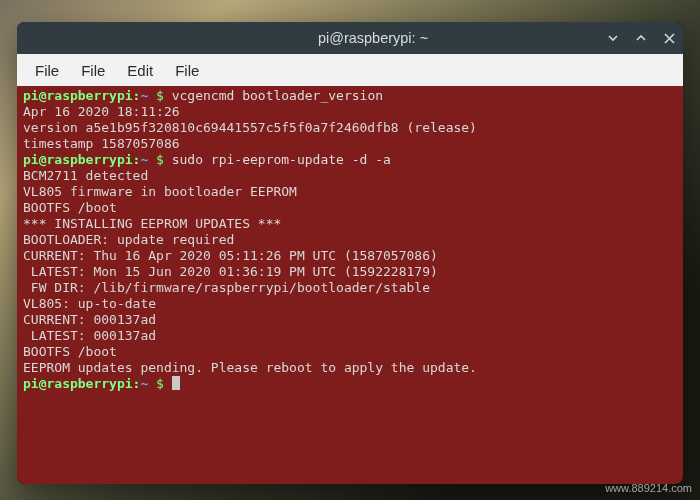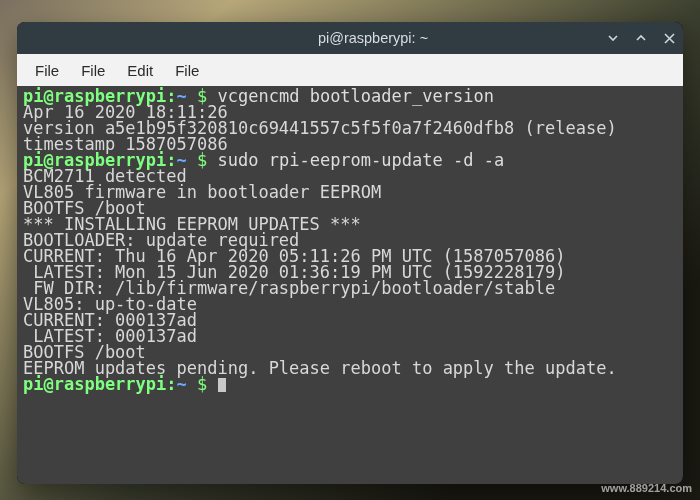--- a/index.html
+++ b/index.html
@@ -59,24 +59,24 @@
     color: #2b2b2b;
     font-size: 15px;
   }
   .menu-item {
     padding: 4px 10px;
     border-radius: 3px;
     cursor: pointer;
   }
   .terminal {
     flex: 1;
-    background: #404040;
+    background: #7f1d1d;
     color: #d8d8d8;
     font-family: "DejaVu Sans Mono","Menlo","Consolas",monospace;
-    font-size: 17px;
+    font-size: 13px;
     line-height: 16px;
     padding: 2px 6px 4px 6px;
     white-space: pre;
     overflow: hidden;
   }
   .ps-user { color: #7fff7f; font-weight: bold; }
   .ps-tilde { color: #6aa8ff; font-weight: bold; }
   .ps-dollar { color: #7fff7f; }
   .cmd { color: #dddddd; }
   .cursor-block {
@@ -85,21 +85,20 @@
     background: #c9c9c9;
     vertical-align: -2px;
   }
   .watermark {
     position: absolute;
     right: 8px; bottom: 6px;
     color: rgba(255,255,255,0.6);
     font-size: 11px;
     font-family: Arial, sans-serif;
     pointer-events: none;
-    font-weight: bold;
   }
 </style>
 </head>
 <body>
 
 <div class="window">
 
   <div class="titlebar">
     <div class="title-text">pi@raspberypi: ~</div>
     <div class="win-controls">

